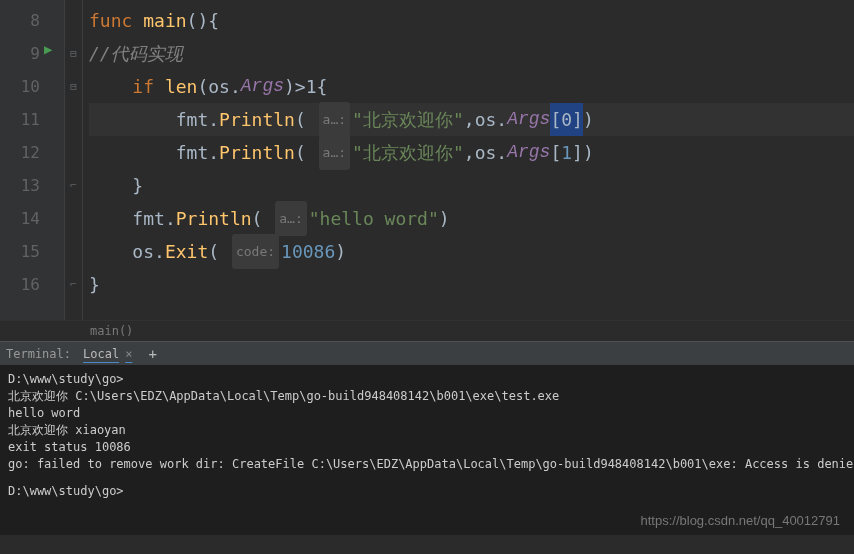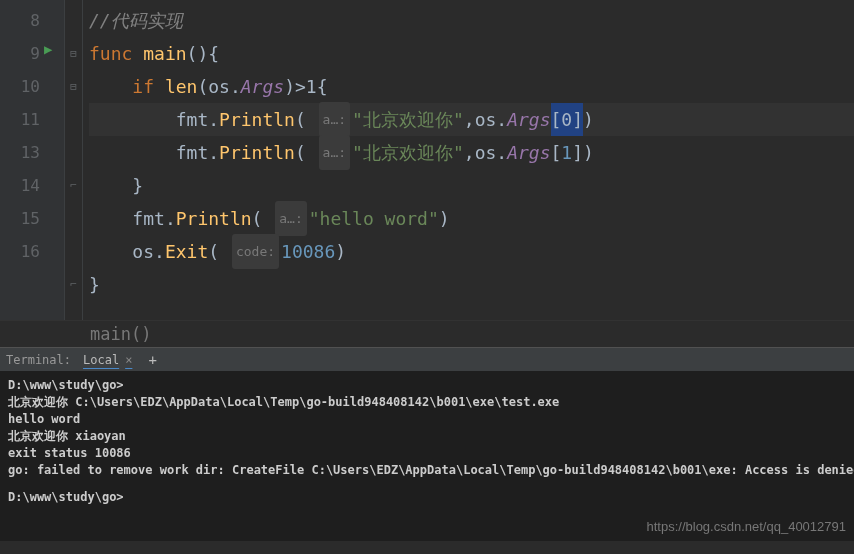--- a/index.html
+++ b/index.html
@@ -66,37 +66,37 @@
     white-space: pre;
     display: flex;
     align-items: center;
   }
   .code-line.hl { background: #323232; }
   .comment { color: #808080; font-style: italic; }
   .keyword { color: #cc7832; }
   .func-name { color: #ffc66d; }
   .paren { color: #a9b7c6; }
   .ident { color: #a9b7c6; }
-  .prop { color: #9876aa; font-style: italic;}
+  .prop { color: #9876aa; font-style: italic; font-family: Liberation Mono, monospace;}
   .string { color: #6a8759; }
   .number { color: #6897bb; }
   .op { color: #a9b7c6; }
   .hint {
     color: #787878;
     background: #3b3b3b;
     border-radius: 3px;
     padding: 1px 4px;
     font-size: 13px;
     margin: 0 2px;
     font-style: normal;
   }
   .sel { background: #214283; color: #a9b7c6; }
   .breadcrumb {
     padding: 3px 0 3px 90px;
-    font-size: 17px;
+    font-size: 12px;
     color: #787878;
     background: #2b2b2b;
     border-top: 1px solid #323232;
   }
   .terminal-tabs {
     display: flex;
     align-items: center;
     background: #3c3f41;
     border-top: 1px solid #515151;
     height: 24px;
@@ -119,60 +119,61 @@
   .terminal-body {
     background: #1e1e1e;
     color: #cccccc;
     font-size: 12px;
     line-height: 17px;
     padding: 6px 8px 2px 8px;
     height: 170px;
     font-family: 'Consolas', monospace;
     position: relative;
   }
-  .term-line { white-space: pre; font-weight: bold; }
+  .term-line { white-space: pre; }
   .term-gap { height: 10px; }
   .watermark {
     position: absolute;
-    right: 8px;
+    right: 14px;
     bottom: 6px;
     color: #777;
     font-size: 13px;
     font-family: Arial, sans-serif;
   }
 </style>
 </head>
 <body>
 
 <div class="editor-pane">
   <div class="gutter">
     <div class="line-num">8</div>
     <div class="line-num">9</div>
     <div class="line-num">10</div>
     <div class="line-num">11</div>
+    <div class="line-num">12</div>
     <div class="line-num">13</div>
     <div class="line-num">14</div>
     <div class="line-num">15</div>
     <div class="line-num">16</div>
     <span class="run-icon">▶</span>
   </div>
   <div class="fold-col">
     <div class="fold"></div>
     <div class="fold">⊟</div>
     <div class="fold">⊟</div>
     <div class="fold"></div>
     <div class="fold"></div>
     <div class="fold">⌐</div>
     <div class="fold"></div>
     <div class="fold"></div>
     <div class="fold">⌐</div>
   </div>
   <div class="code-area">
+    <div class="code-line"><span class="keyword">func</span><span> </span><span class="func-name">main</span><span class="paren">(){</span></div>
     <div class="code-line"><span class="comment">//代码实现</span></div>
-    <div class="code-line"><span class="keyword">func</span><span> </span><span class="func-name">main</span><span class="paren">(){</span></div>
     <div class="code-line"><span>    </span><span class="keyword">if</span><span> </span><span class="func-name">len</span><span class="paren">(</span><span class="ident">os</span><span class="paren">.</span><span class="prop">Args</span><span class="paren">)</span><span class="op">&gt;1</span><span class="paren">{</span></div>
     <div class="code-line hl"><span>        </span><span class="ident">fmt</span><span class="paren">.</span><span class="func-name">Println</span><span class="paren">( </span><span class="hint">a…:</span><span class="string">"北京欢迎你"</span><span class="paren">,</span><span class="ident">os</span><span class="paren">.</span><span class="prop">Args</span><span class="sel">[</span><span class="number sel">0</span><span class="sel">]</span><span class="paren">)</span></div>
     <div class="code-line"><span>        </span><span class="ident">fmt</span><span class="paren">.</span><span class="func-name">Println</span><span class="paren">( </span><span class="hint">a…:</span><span class="string">"北京欢迎你"</span><span class="paren">,</span><span class="ident">os</span><span class="paren">.</span><span class="prop">Args</span><span class="paren">[</span><span class="number">1</span><span class="paren">])</span></div>
     <div class="code-line"><span>    </span><span class="paren">}</span></div>
     <div class="code-line"><span>    </span><span class="ident">fmt</span><span class="paren">.</span><span class="func-name">Println</span><span class="paren">( </span><span class="hint">a…:</span><span class="string">"hello word"</span><span class="paren">)</span></div>
     <div class="code-line"><span>    </span><span class="ident">os</span><span class="paren">.</span><span class="func-name">Exit</span><span class="paren">( </span><span class="hint">code:</span><span class="number">10086</span><span class="paren">)</span></div>
     <div class="code-line"><span class="paren">}</span></div>
   </div>
 </div>
 

